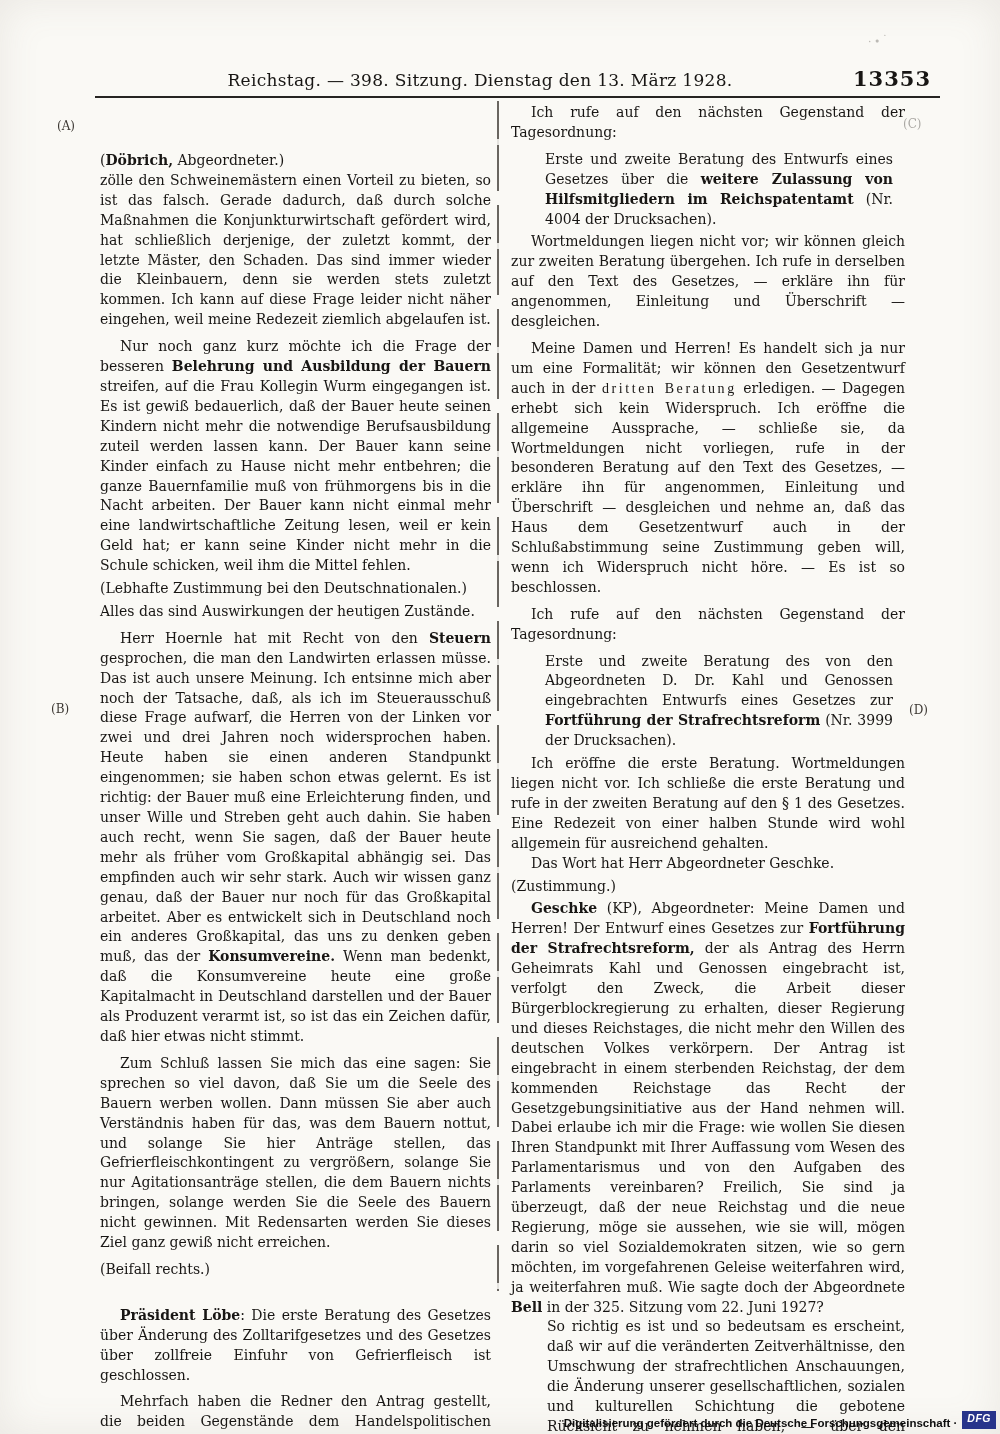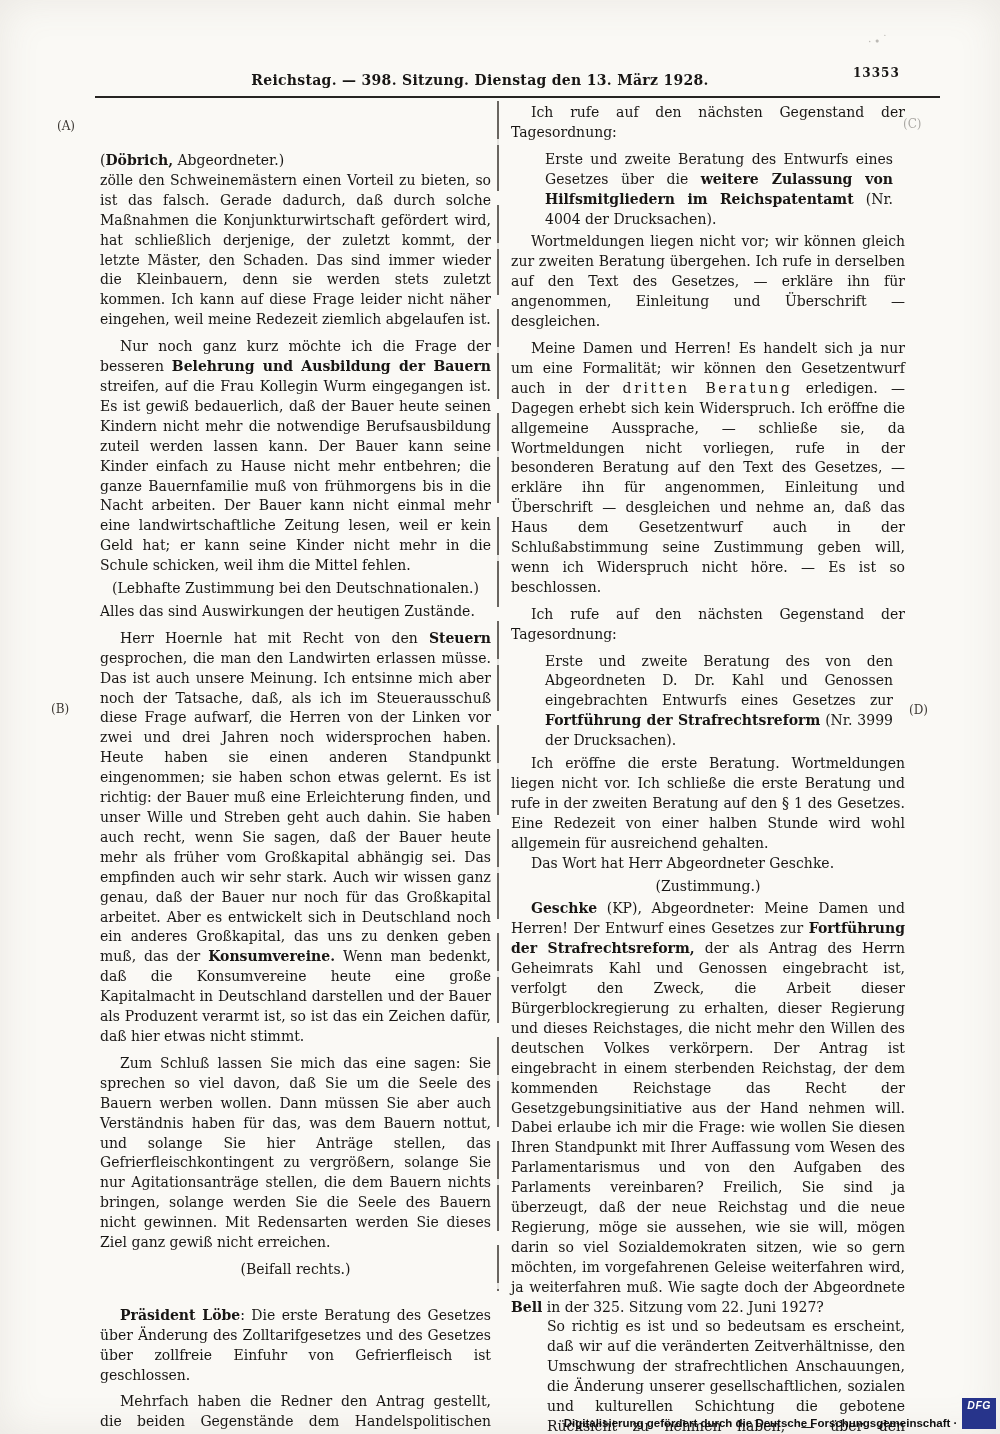--- a/index.html
+++ b/index.html
@@ -6,61 +6,61 @@
   .page {
     position:relative; width:1000px; height:1434px; margin:0 auto;
     background:#faf9f5;
     overflow:hidden;
     font-family:"DejaVu Serif", serif;
     color:#181614;
     box-shadow:inset 0 0 40px rgba(120,110,95,.12);
   }
   
   .header { position:absolute; top:70px; left:60px; width:840px; text-align:center; }
-  .htitle { font-size:14px; font-weight:bold; letter-spacing:.3px; white-space:nowrap; }
-  .pagenum { position:absolute; top:66px; left:853px; font-size:12px; font-weight:bold; letter-spacing:1px; }
+  .htitle { font-size:17px; font-weight:normal; letter-spacing:.3px; white-space:nowrap; }
+  .pagenum { position:absolute; top:66px; left:853px; font-size:21px; font-weight:bold; letter-spacing:1px; }
   .rule { position:absolute; top:96px; left:95px; width:845px; height:2px; background:#262422; }
   
   .divider {
     position:absolute; top:101px; left:497px; width:1.5px; height:1190px;
     background:repeating-linear-gradient(to bottom,#504c46 0 38px, rgba(80,76,70,.15) 38px 44px, #504c46 44px 90px, rgba(80,76,70,0) 90px 104px);
     opacity:.85;
   }
   
   .marker { position:absolute; font-size:12px; color:#3c3833; font-family:"DejaVu Serif", serif; }
   .marker-a { left:57px;  top:119px; }
   .marker-b { left:51px;  top:702px; }
   .marker-c { left:903px; top:117px; opacity:.42; }
   .marker-d { left:909px; top:703px; }
   
   .col { position:absolute; top:103px; font-size:14px; line-height:19.9px; text-align:justify; }
   .col-left  { left:100px; width:391px; }
   .col-right { left:511px; width:394px; }
   .blk { margin:0; text-indent:20px; }
   .head  { text-indent:0;margin-top:48px; }
   .noind { text-indent:0; }
-  .stage { text-align:center; text-indent:0; margin:3px 0; }
+  .stage { text-align:left; text-indent:0; margin:3px 0; }
   .motion { margin:7px 0 3px 34px; text-indent:0; padding-right:12px; }
   .quote { margin-left:36px; text-indent:0; }
   .gap-sm { margin-top:7px; }
   .gap-md { margin-top:1px; }
   .gap-lg { margin-top:26px; }
   .b  { font-weight:bold; }
-  .sp { letter-spacing:2.6px; }
+  .sp { letter-spacing:2.6px;font-family:Liberation Serif, serif; }
   
   .artifact { position:absolute; left:868px; top:34px; color:#8b8781; font-size:11px; letter-spacing:3px; opacity:.55; transform:rotate(-8deg); }
   
   .footer {
     position:absolute; right:4px; bottom:5px; height:20px;
     display:flex; align-items:flex-end; gap:5px;
     font-family:"Liberation Sans", sans-serif; font-size:11.5px; font-weight:bold; color:#0d0d0d;
   }
   .dfg {
     display:inline-block; color:#fff; font-size:10.5px; font-weight:bold; font-style:italic;
-    padding:2px 5px 19px 5px; letter-spacing:.5px; line-height:1;
+    padding:2px 5px 6px 5px; letter-spacing:.5px; line-height:1;
   }
 </style>
 </head>
 <body>
 
 <div class="page">
 
   <div class="header">
     <span class="htitle">Reichstag. — 398. Sitzung. Dienstag den 13. März 1928.</span>
   </div>

